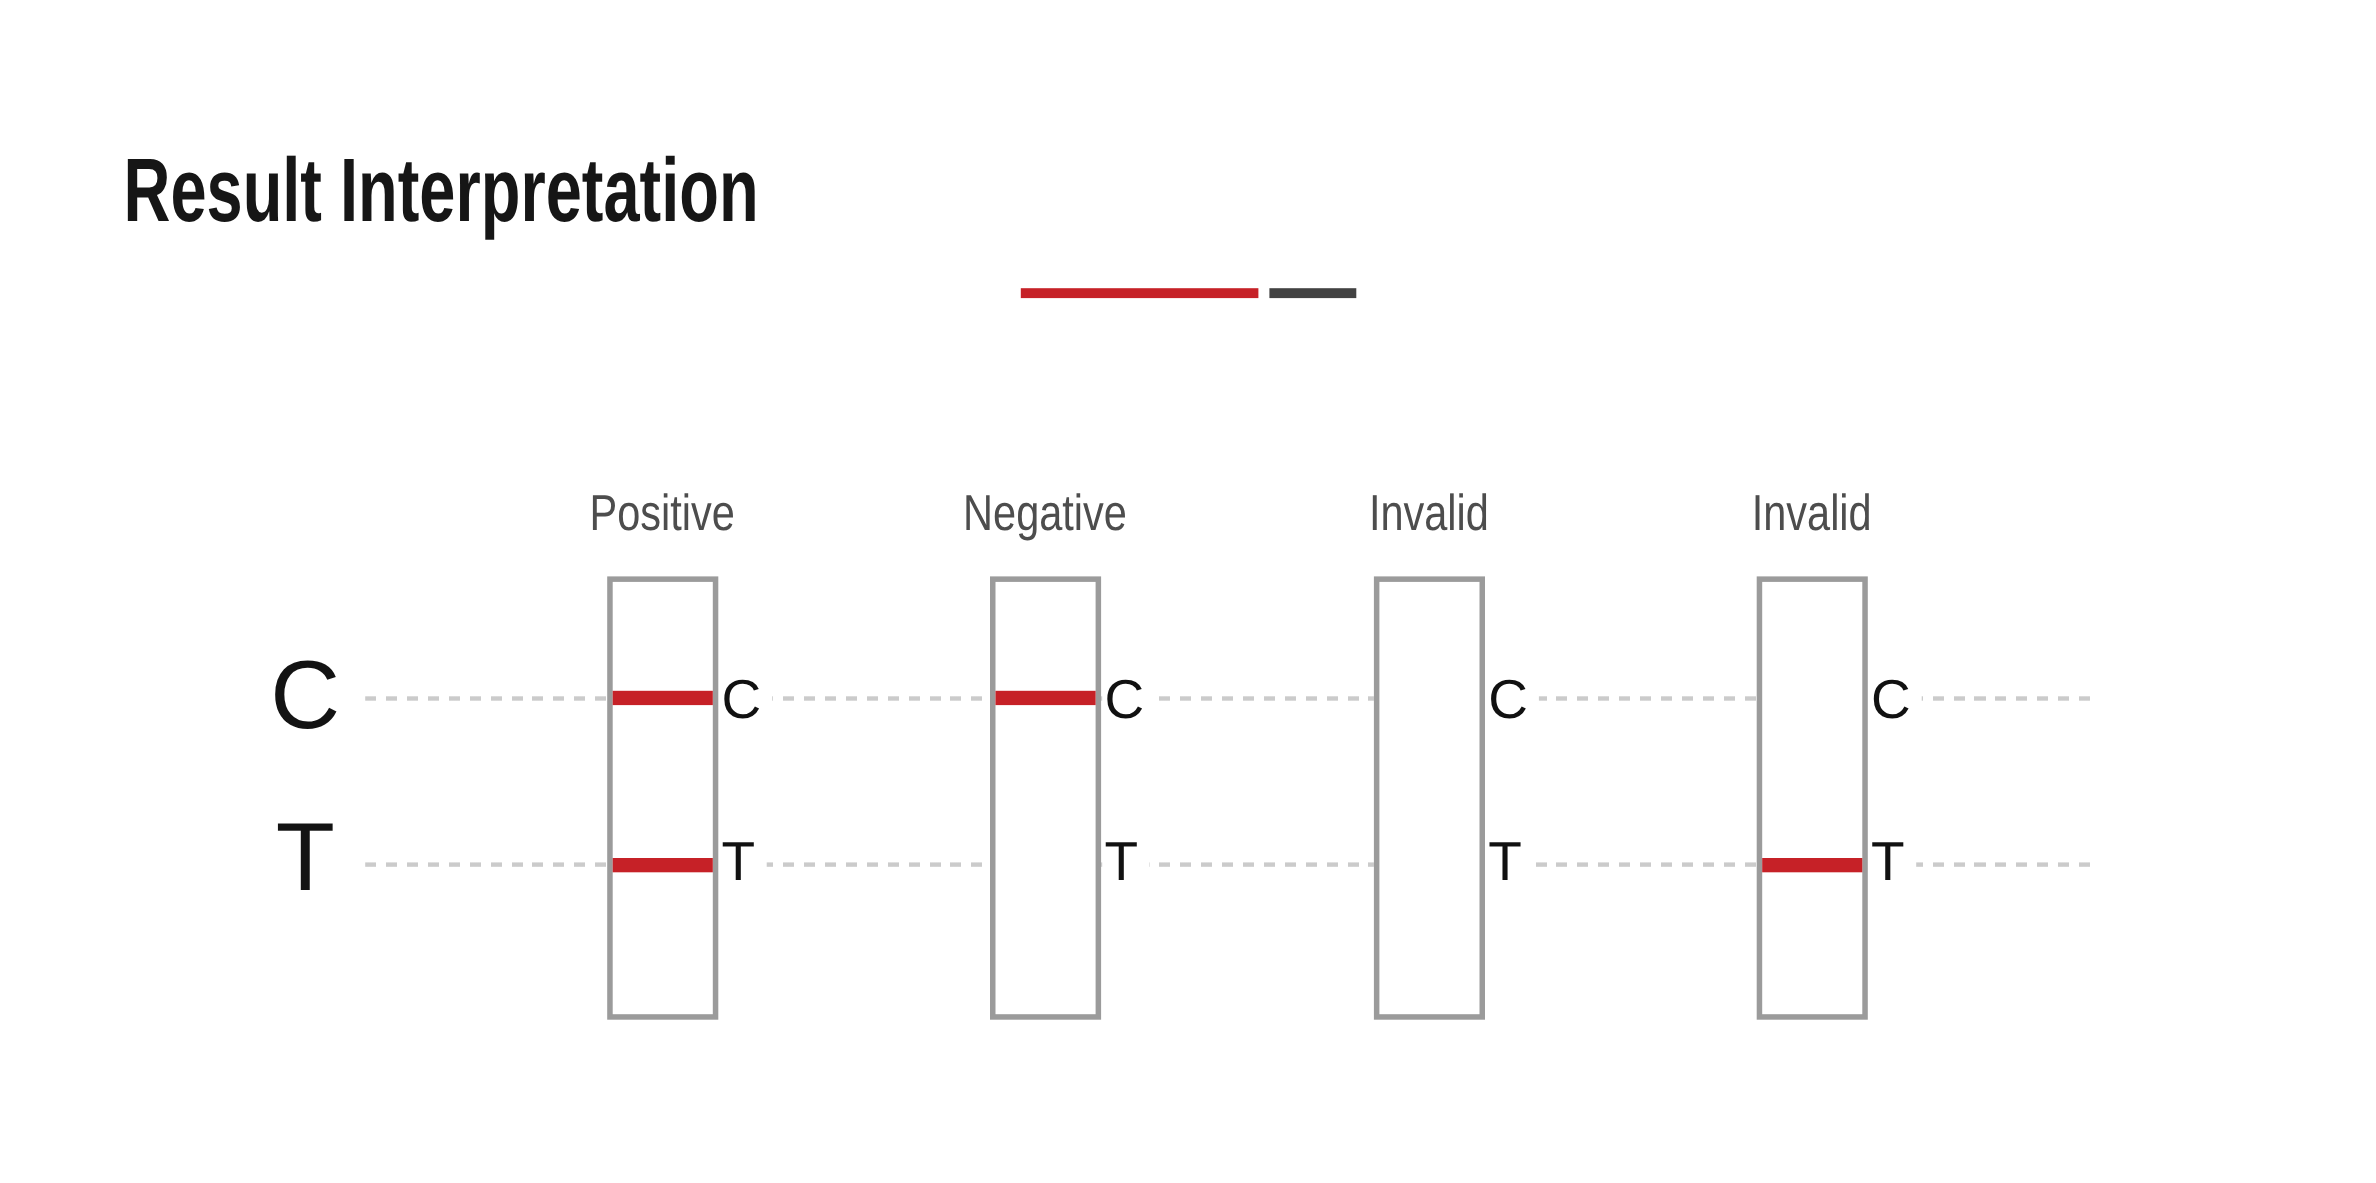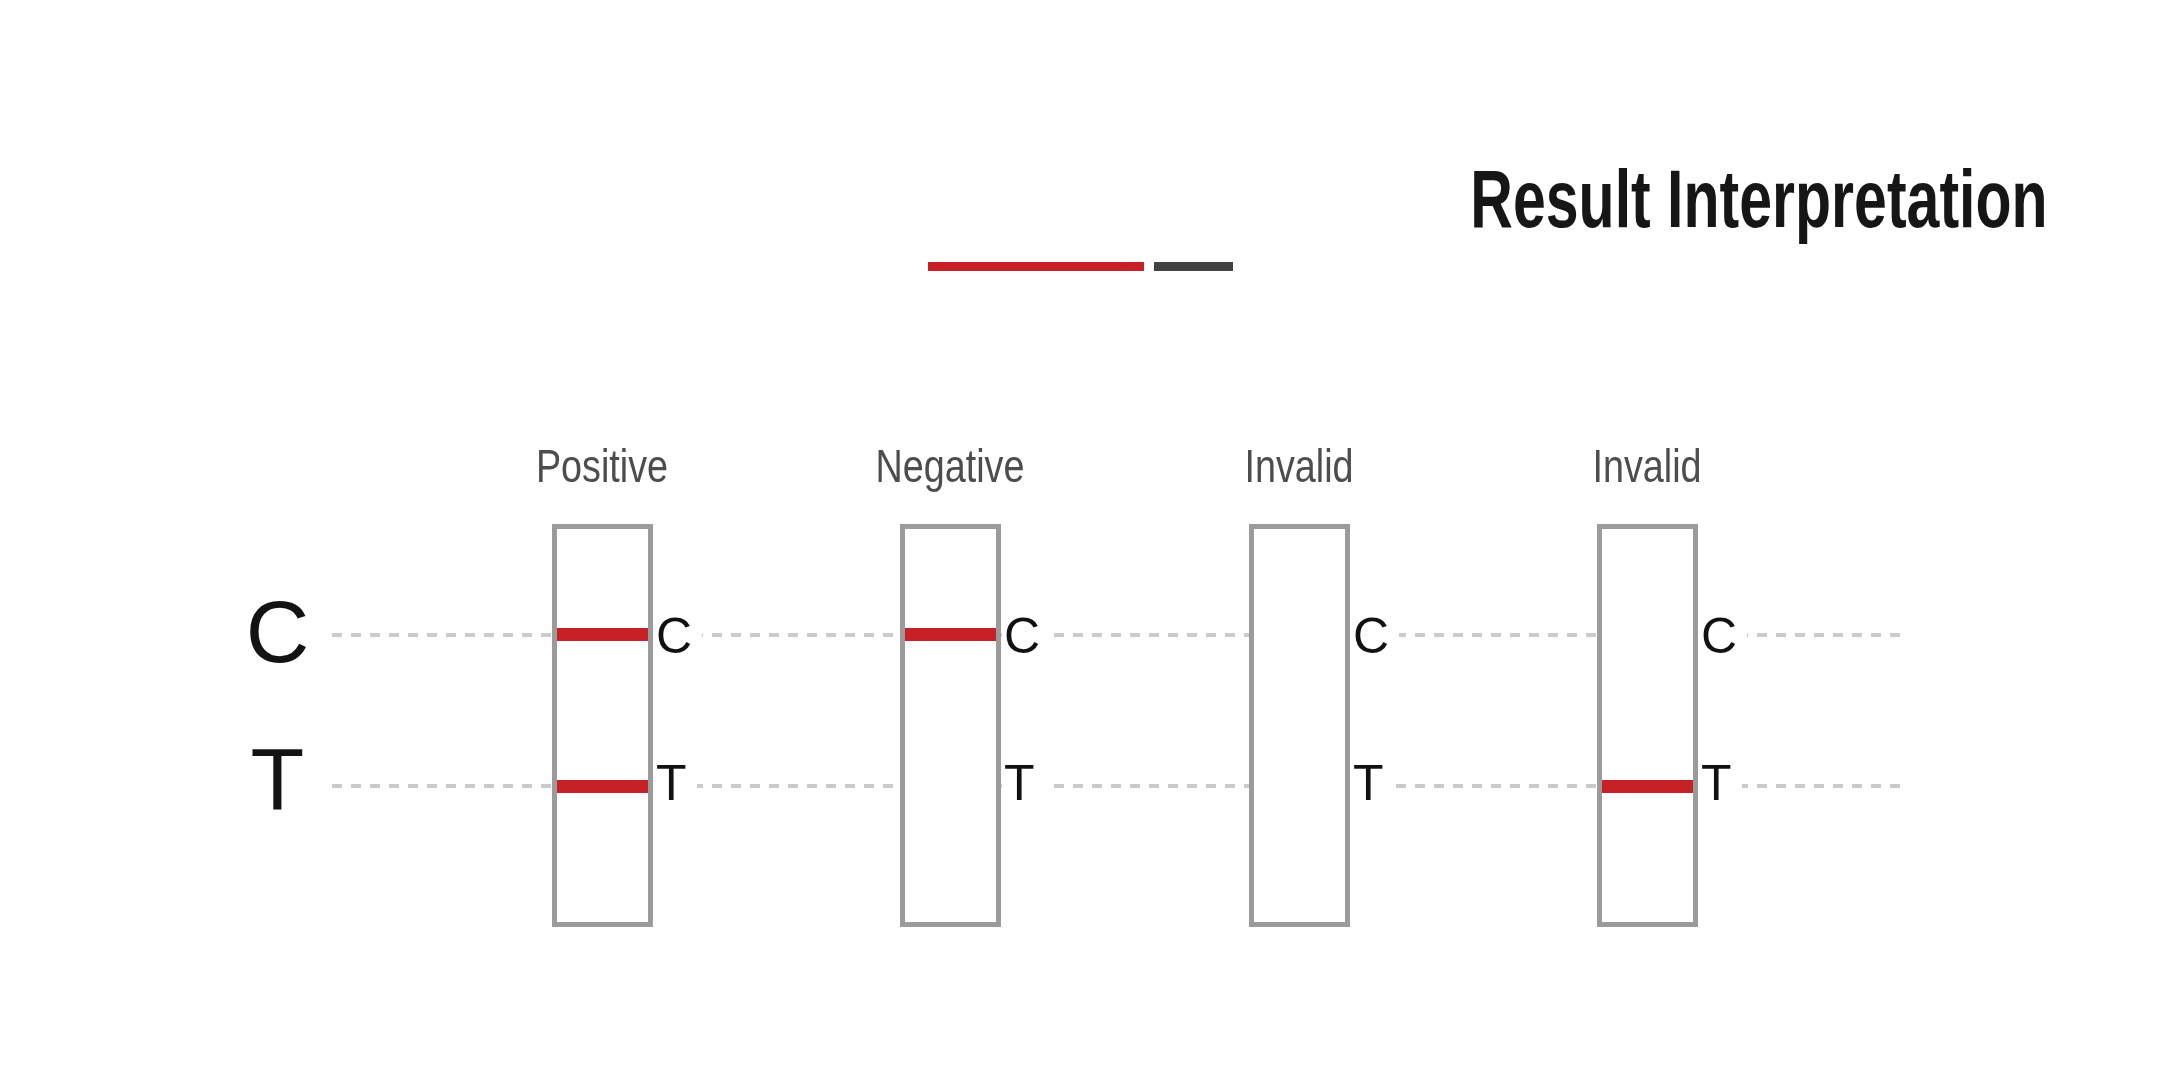--- a/index.html
+++ b/index.html
@@ -1,21 +1,21 @@
 <!DOCTYPE html>
 <html><head>
 <meta charset="utf-8">
 <style>
   html,body{margin:0;padding:0;background:#ffffff;}
   .canvas{
     position:relative;width:2160px;height:1075px;background:#ffffff;overflow:hidden;
     font-family:"Liberation Sans", sans-serif;
   }
   
-  .title-wrap{position:absolute;left:0;top:153px;width:2160px;display:flex;justify-content:flex-end;}
+  .title-wrap{position:absolute;left:0;top:128px;width:2160px;display:flex;justify-content:flex-start;}
   .title{
     font-size:82px;font-weight:700;color:#161616;line-height:92px;white-space:nowrap;
     transform:scaleX(0.72);transform-origin:center;letter-spacing:0px;
   }
   
   .divider{position:absolute;left:0;top:262px;width:2160px;display:flex;justify-content:center;align-items:center;gap:10px;}
   .divider .seg-red{width:216px;height:9px;background:#c62127;}
   .divider .seg-dark{width:79px;height:9px;background:#424242;}
   
   .dash-line{

